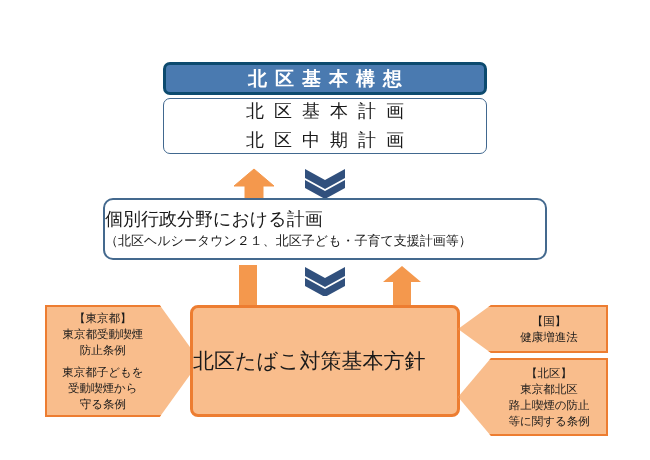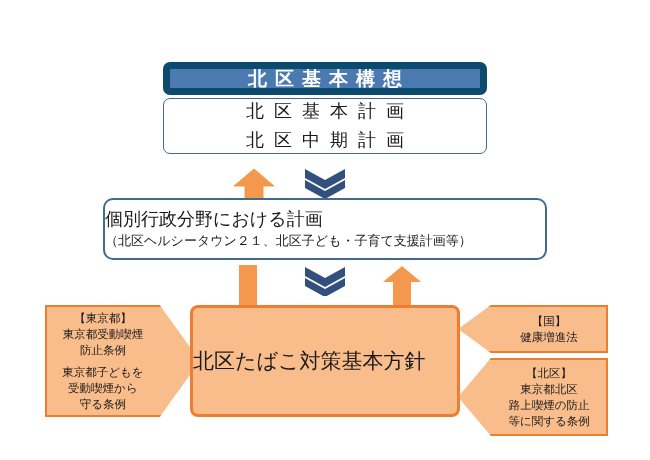--- a/index.html
+++ b/index.html
@@ -22,21 +22,21 @@
   
   .top-group {
     position: absolute;
     left: 163px;
     top: 62px;
     width: 324px;
   }
   .top-header {
     height: 33px;
     background: #4a7ab0;
-    border: 7px solid #0c4a6e;
+    border: 3px solid #0c4a6e;
     border-radius: 7px;
     box-sizing: border-box;
     display: flex;
     align-items: center;
     justify-content: center;
   }
   .top-header-text {
     color: #ffffff;
     font-size: 19px;
     font-weight: bold;
@@ -121,21 +121,21 @@
     left: 45px;
     top: 305px;
     width: 155px;
     height: 112px;
     background: #f9bd8c;
     border: 2px solid #ed7d31;
     box-sizing: border-box;
     clip-path: polygon(0% 0%, 74% 0%, 100% 50%, 74% 100%, 0% 100%);
     display: flex;
     flex-direction: column;
-    align-items: flex-end;
+    align-items: flex-start;
     justify-content: center;
   }
   .left-box .inner {
     width: 74%;
     margin-right: 26%;
     text-align: center;
   }
   .lb-line {
     font-size: 11.5px;
     color: #1a1a1a;

